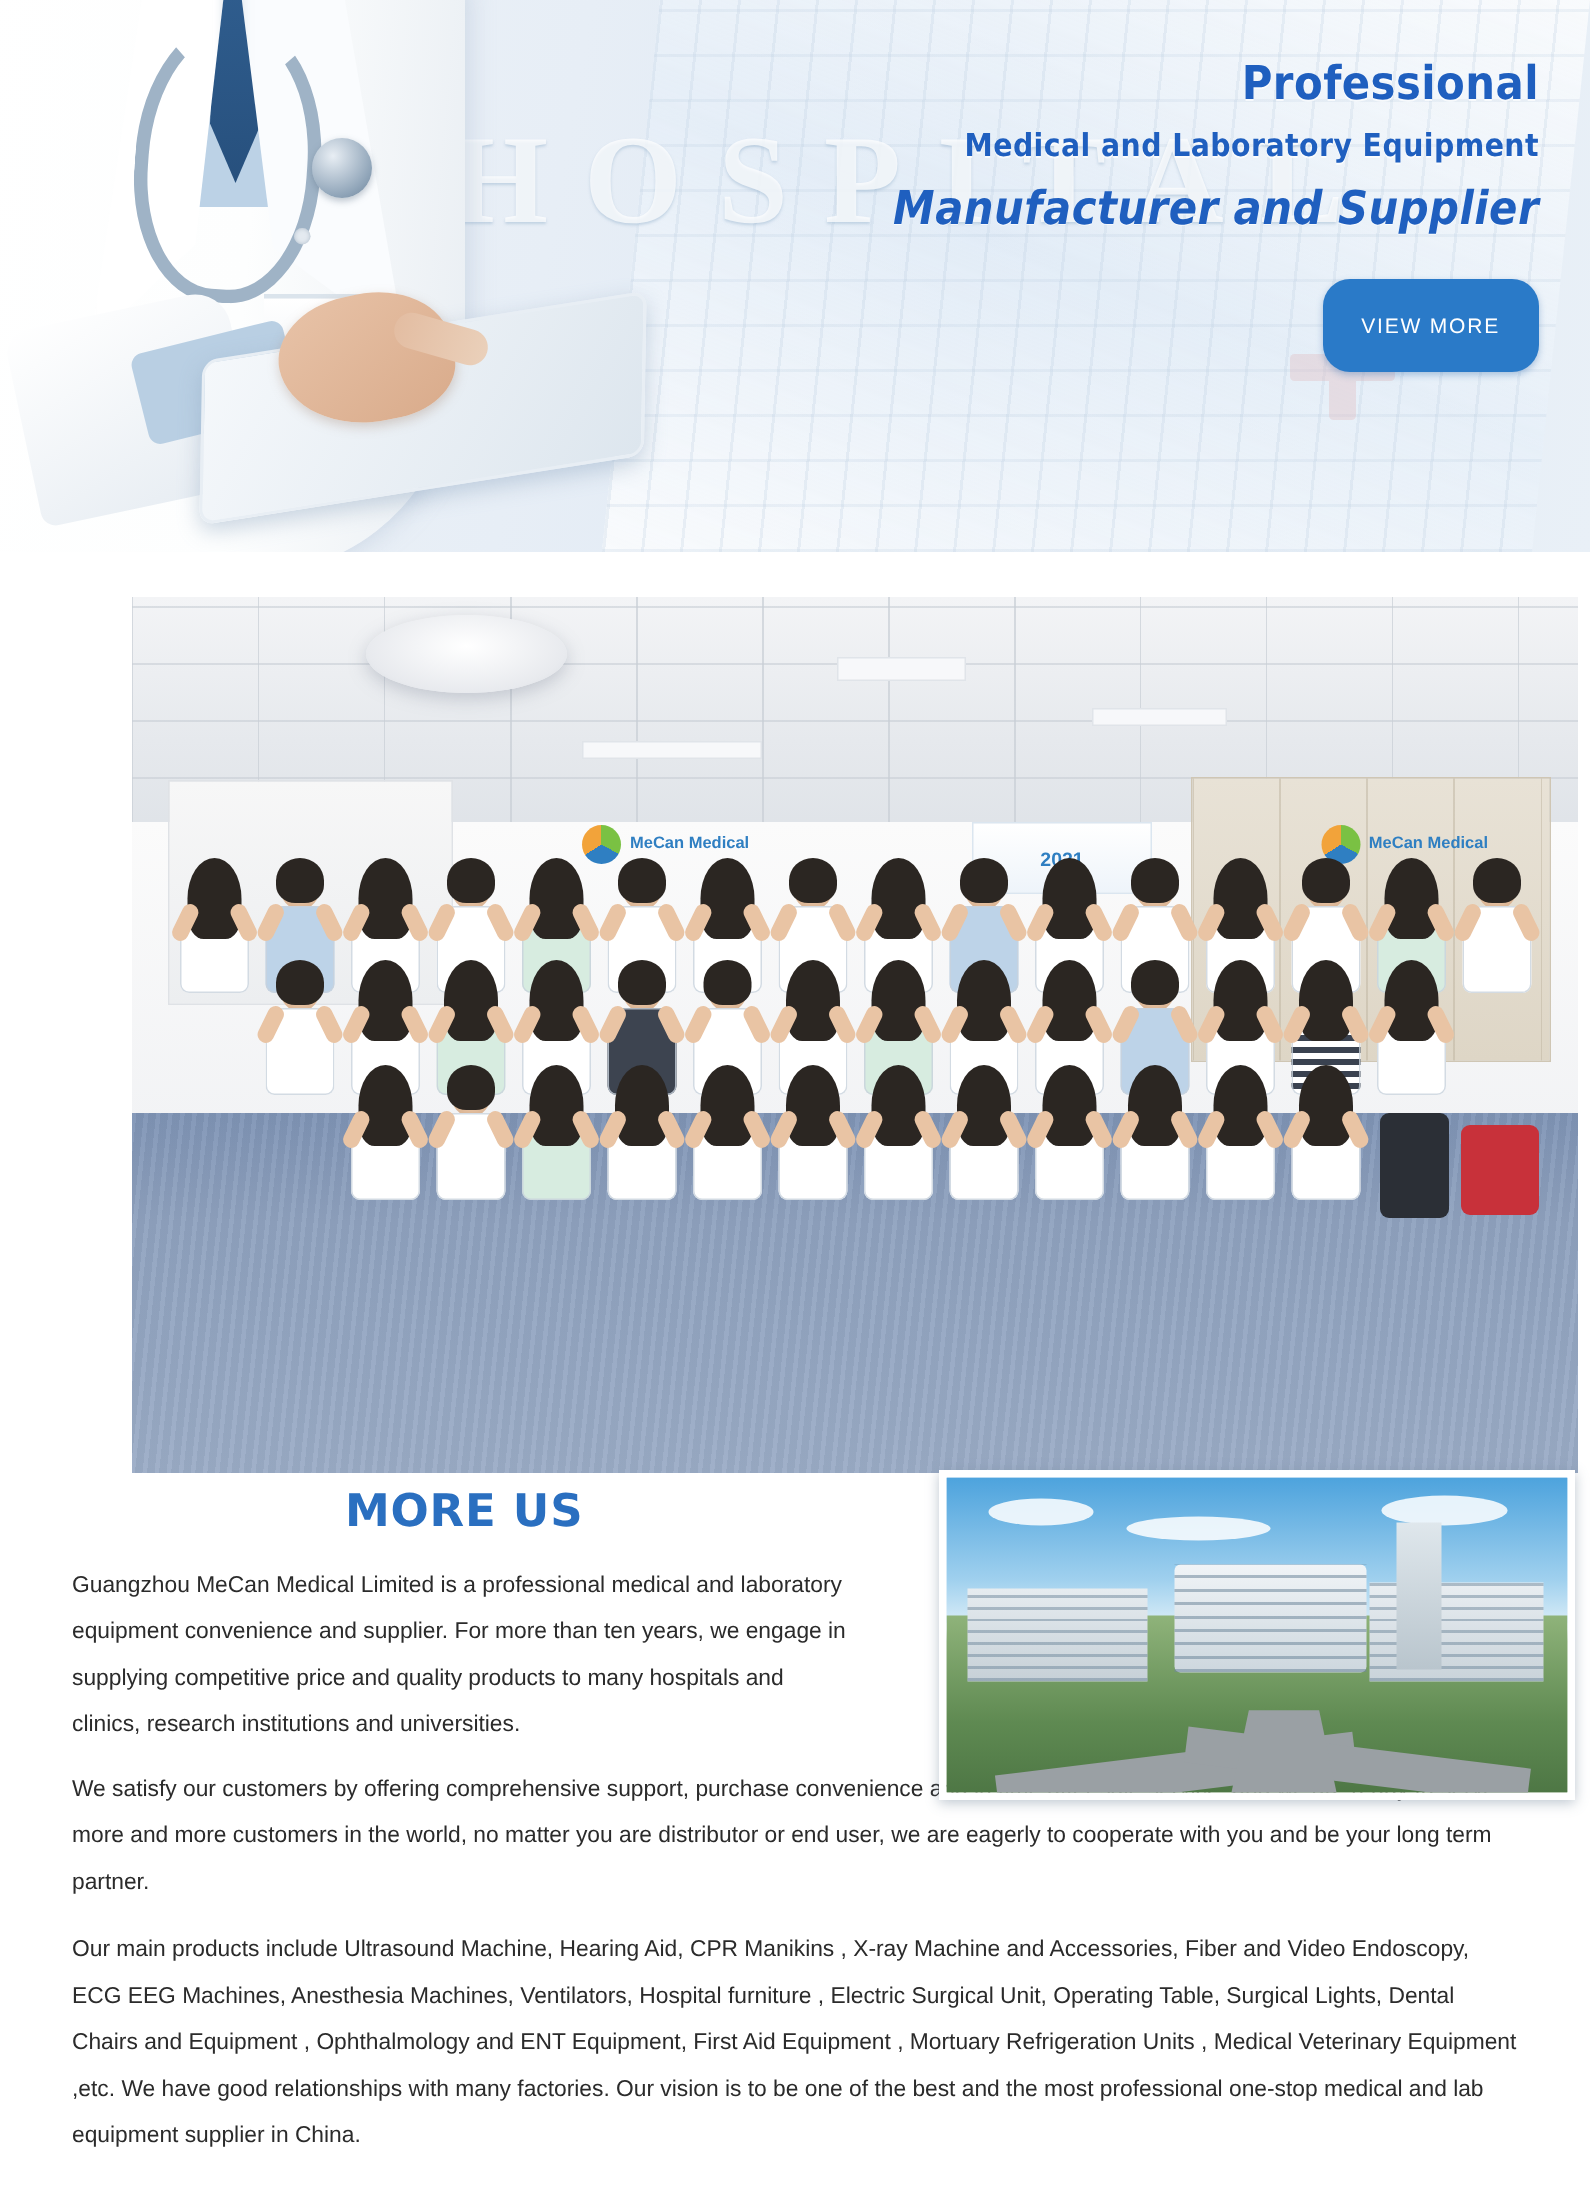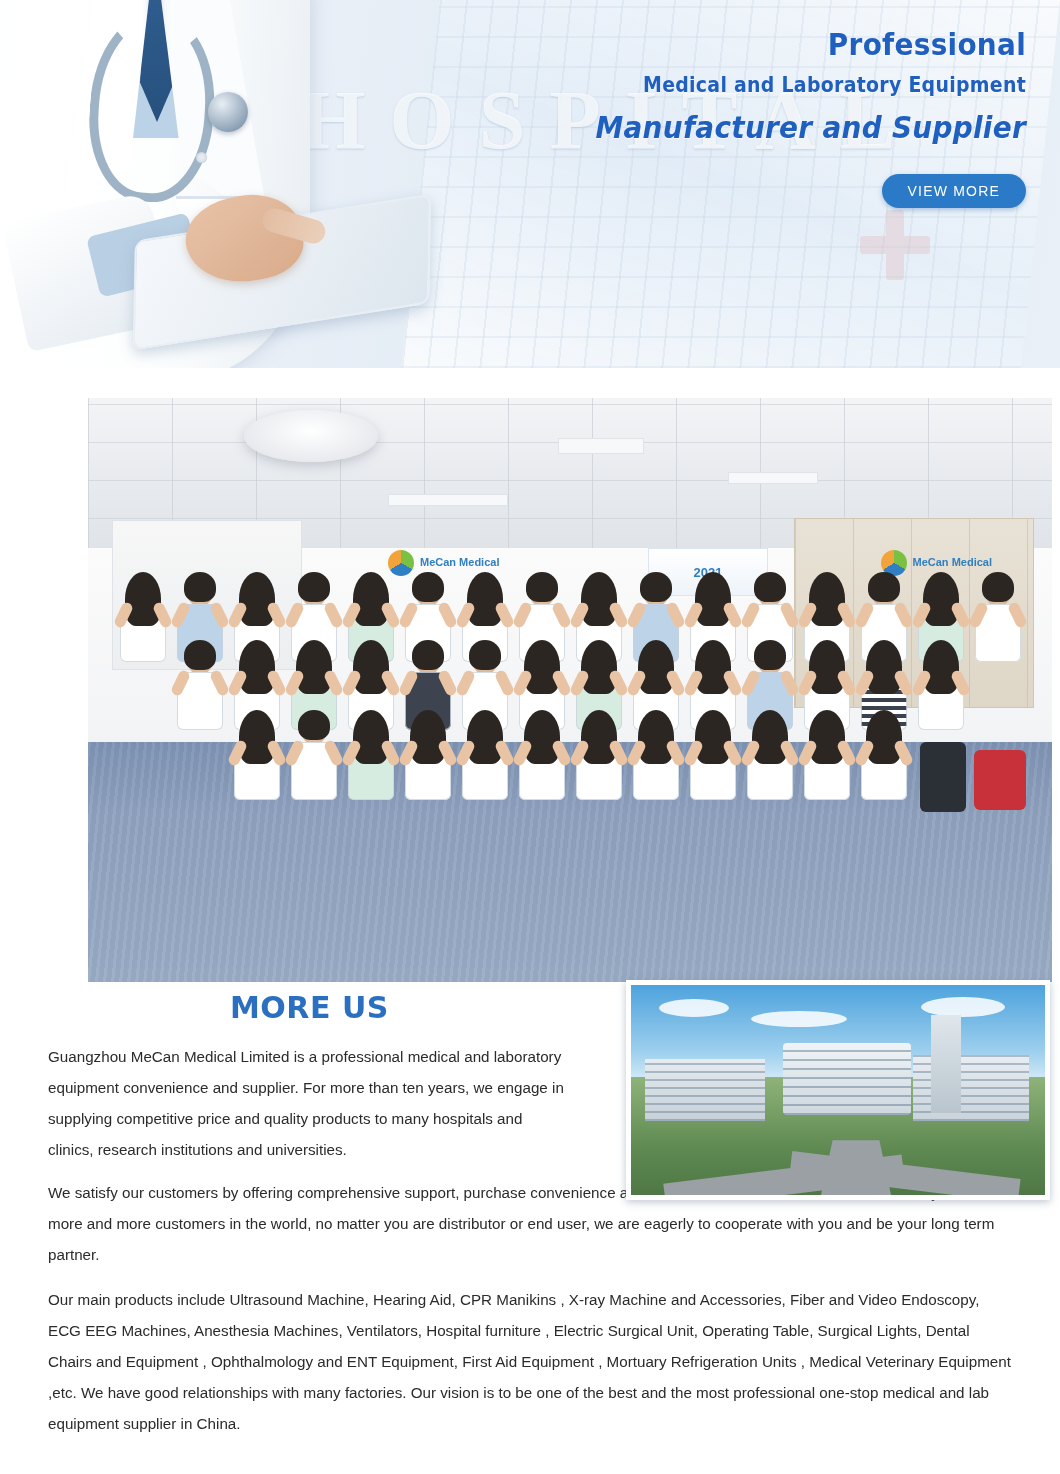--- a/index.html
+++ b/index.html
@@ -154,42 +154,42 @@
   .sleeve {
     position: absolute; left: 14px; top: 206px;
     width: 150px; height: 132px;
     background: linear-gradient(160deg, #ffffff, #e6ecf2);
     transform: rotate(-12deg);
     border-radius: 16px 24px 10px 10px;
   }
 
   .hero-text {
     position: absolute;
-    right: 34px; top: 24px;
+    right: 34px; top: 36px;
     text-align: right;
   }
   .hero-line {
     color: #1f5fbf;
     font-weight: 700;
     letter-spacing: .3px;
     font-family: "DejaVu Sans", sans-serif;
     font-stretch: condensed;
     text-shadow: 0 1px 0 rgba(255,255,255,0.7);
   }
   .hero-line.l1 { font-size: 31px; line-height: 40px; }
   .hero-line.l2 { font-size: 21px; line-height: 42px; }
   .hero-line.l3 { font-size: 31px; line-height: 42px; font-style: italic; }
   .view-more {
     display: inline-block;
     margin-top: 26px;
     background: #2a7ac8;
     color: #ffffff;
     font-size: 14px;
     letter-spacing: 1.2px;
-    padding: 9px 26px;
+    padding: 23px 26px;
     border-radius: 18px;
     border: none;
     cursor: pointer;
     box-shadow: 0 2px 5px rgba(40,100,170,0.35);
   }
 
   
   .team-photo {
     position: absolute;
     left: 48px; top: 382px;

